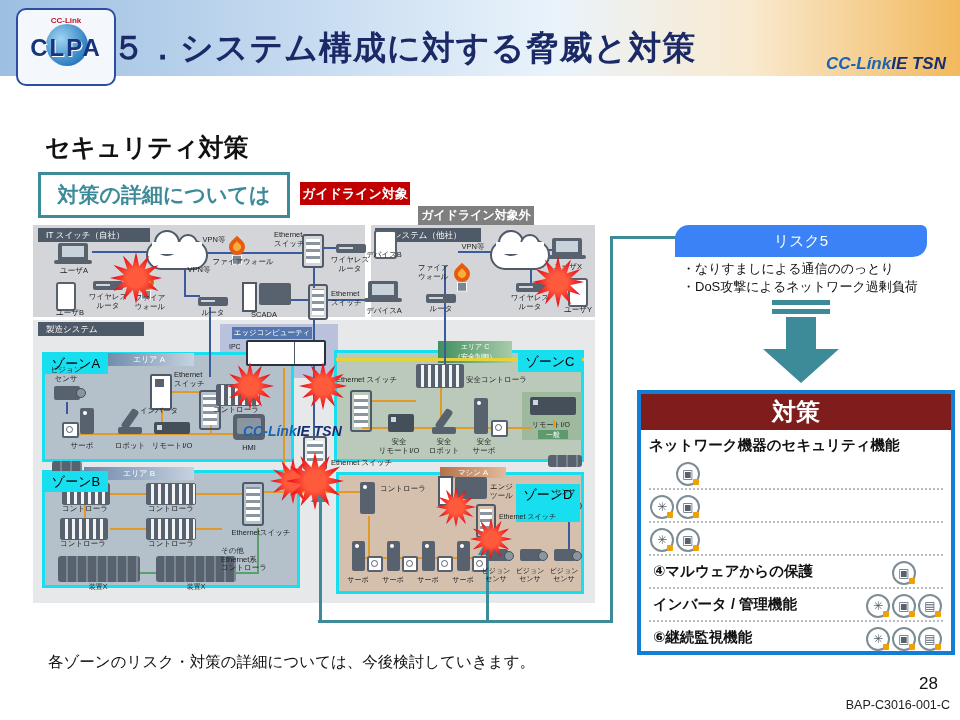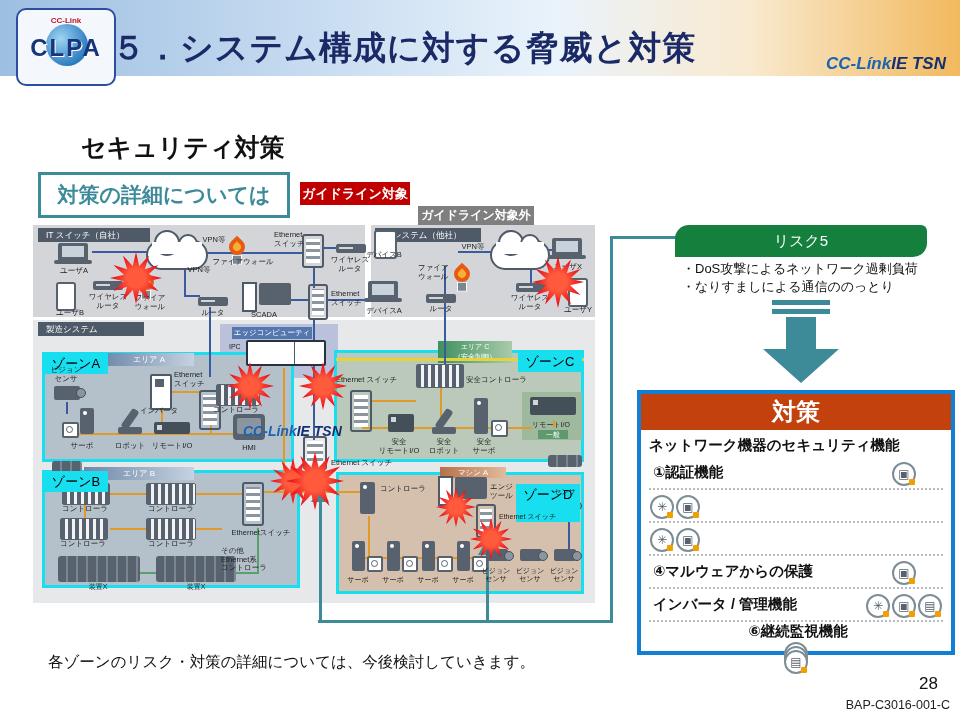--- a/index.html
+++ b/index.html
@@ -12,21 +12,21 @@
   .hdr-title{left:112px;top:26px;font-size:33px;font-weight:bold;color:#1b2a66;letter-spacing:1px;}
   .clpa{left:16px;top:8px;width:96px;height:74px;background:#f4f8fc;border:2px solid #2b4ea0;border-radius:10px;}
   .clpa .globe{position:absolute;left:28px;top:14px;width:42px;height:42px;border-radius:50%;
        background:radial-gradient(circle at 35% 35%,#9fd4f2,#2f7fc2 70%,#145a96);}
   .clpa .lt{position:absolute;left:0;top:24px;width:96px;text-align:center;font-size:24px;font-weight:bold;
        color:#16357d;letter-spacing:2px;text-shadow:1px 1px 0 #fff;}
   .clpa .cap{position:absolute;left:0;top:6px;width:96px;text-align:center;font-size:8px;font-weight:bold;color:#c01020;}
   .cclogo{right:14px;left:auto;top:54px;font-size:17px;font-style:italic;font-weight:bold;color:#1a64b4;}
   .cclogo b{color:#142f72;}
   
-  .sec-h{left:45px;top:131px;font-size:25px;font-weight:bold;color:#111;margin-left:36px;}
+  .sec-h{left:45px;top:131px;font-size:25px;font-weight:bold;color:#111;}
   .mbox{left:38px;top:172px;width:246px;height:40px;border:3px solid #3d8a99;background:#fff;
         color:#3d8a99;font-size:21px;font-weight:bold;text-align:center;line-height:40px;}
   .badge-r{left:300px;top:182px;width:110px;height:23px;background:#c00000;color:#fff;font-size:13px;
         font-weight:bold;text-align:center;line-height:23px;}
   .badge-g{left:418px;top:206px;width:116px;height:19px;background:#7f7f7f;color:#fff;font-size:12px;
         font-weight:bold;text-align:center;line-height:19px;}
   
   .bg{z-index:1;}
   .it-bg{background:#d3d5d8;}
   .mfg-bg{background:#e7e8ea;}
@@ -101,34 +101,34 @@
   .mach{background:#57626e;border-radius:3px;
         background-image:repeating-linear-gradient(90deg,transparent 0 8px,#7a8692 8px 10px);}
   .ipc{background:#fff;border:2px solid #2a3240;border-radius:2px;
        background-image:linear-gradient(90deg,transparent 0 60%,#4e5a68 60% 62%,transparent 62%);}
   
   .burst{z-index:7;background:radial-gradient(circle,#ff5a3c 25%,#e60014 70%);
     clip-path:polygon(100% 50%,73.2% 56.2%,93.3% 75%,67% 67%,75% 93.3%,56.2% 73.2%,50% 100%,43.8% 73.2%,25% 93.3%,33% 67%,6.7% 75%,26.8% 56.2%,0% 50%,26.8% 43.8%,6.7% 25%,33% 33%,25% 6.7%,43.8% 26.8%,50% 0%,56.2% 26.8%,75% 6.7%,67% 33%,93.3% 25%,73.2% 43.8%);}
   .cctext{z-index:6;font-size:14px;font-weight:bold;font-style:italic;color:#1a64b4;}
   .cctext b{color:#142f72;}
   
-  .risk{left:675px;top:225px;width:252px;height:32px;background:#15803d;border-radius:14px 6px 14px 0;
+  .risk{left:675px;top:225px;width:252px;height:32px;background:#3b82f6;border-radius:14px 6px 14px 0;
         color:#fff;font-size:15px;text-align:center;line-height:32px;z-index:6;}
   .risk-b{left:682px;top:260px;width:270px;font-size:13px;color:#111;line-height:1.35;z-index:6;}
   
   .stripe{background:#3d8a99;z-index:6;}
   .ahead{width:0;height:0;border-left:38px solid transparent;border-right:38px solid transparent;
          border-top:34px solid #3d8a99;z-index:6;}
   
   .cmbox{left:637px;top:390px;width:318px;height:265px;border:4px solid #137fd4;background:#fff;
          box-sizing:border-box;z-index:6;}
-  .cmhead{height:36px;background:#c2410c;color:#fff;font-size:24px;font-weight:bold;text-align:center;line-height:36px;}
+  .cmhead{height:36px;background:#7f1d1d;color:#fff;font-size:24px;font-weight:bold;text-align:center;line-height:36px;}
   .cmsub{font-size:14.5px;font-weight:bold;color:#111;padding:6px 8px 2px 8px;}
   .cmrow{display:flex;align-items:center;height:31px;margin:0 8px;border-bottom:2px dotted #b8bcc0;}
-  .cmrow:last-child{border-bottom:none;flex-direction:column;}
+  .cmrow:last-child{border-bottom:none;}
   .cmrow .lb{flex:1;font-size:14.5px;font-weight:bold;color:#111;padding-left:4px;}
   .slot{width:26px;height:24px;position:relative;}
   .cic{position:absolute;left:1px;top:1px;width:20px;height:20px;border:2px solid #7d8d95;border-radius:50%;
        background:#fff;color:#57626e;font-size:12px;text-align:center;line-height:20px;}
   .cic:after{content:"";position:absolute;right:-1px;bottom:-1px;width:6px;height:6px;background:#f0a000;border-radius:1px;}
   
   .fnote{left:48px;top:652px;font-size:15.5px;color:#111;z-index:6;}
   .pgno{left:870px;top:674px;width:68px;text-align:right;font-size:17px;color:#111;z-index:6;}
   .docno{left:790px;top:698px;width:160px;text-align:right;font-size:12.5px;color:#222;z-index:6;}
 </style>
@@ -381,33 +381,32 @@
 <div class="abs burst" style="left:532px;top:256px;width:52px;height:52px;"></div>
 <div class="abs burst" style="left:226px;top:362px;width:48px;height:48px;"></div>
 <div class="abs burst" style="left:299px;top:362px;width:48px;height:48px;"></div>
 <div class="abs burst" style="left:270px;top:458px;width:46px;height:46px;"></div>
 <div class="abs burst" style="left:286px;top:452px;width:58px;height:58px;"></div>
 <div class="abs burst" style="left:436px;top:487px;width:40px;height:40px;"></div>
 <div class="abs burst" style="left:470px;top:518px;width:42px;height:42px;"></div>
 
 <div class="abs risk">リスク5</div>
 <div class="abs risk-b">
+  <div>・なりすましによる通信ののっとり</div>
   <div>・DoS攻撃によるネットワーク過剰負荷</div>
-  <div>・なりすましによる通信ののっとり</div>
 </div>
 <div class="abs stripe" style="left:772px;top:300px;width:58px;height:5px;"></div>
 <div class="abs stripe" style="left:772px;top:309px;width:58px;height:5px;"></div>
 <div class="abs stripe" style="left:786px;top:317px;width:30px;height:32px;"></div>
 <div class="abs ahead" style="left:763px;top:349px;"></div>
 
 <div class="abs cmbox">
   <div class="cmhead">対策</div>
   <div class="cmsub">ネットワーク機器のセキュリティ機能</div>
   <div class="cmrow">
-    <span class="lb">①認証機能</span>
     <span class="slot"></span>
     <span class="slot">
         <span class="cic">▣</span>
       </span>
     <span class="slot"></span>
   </div>
   <div class="cmrow">
     <span class="slot">
         <span class="cic">✳</span>
       </span>

